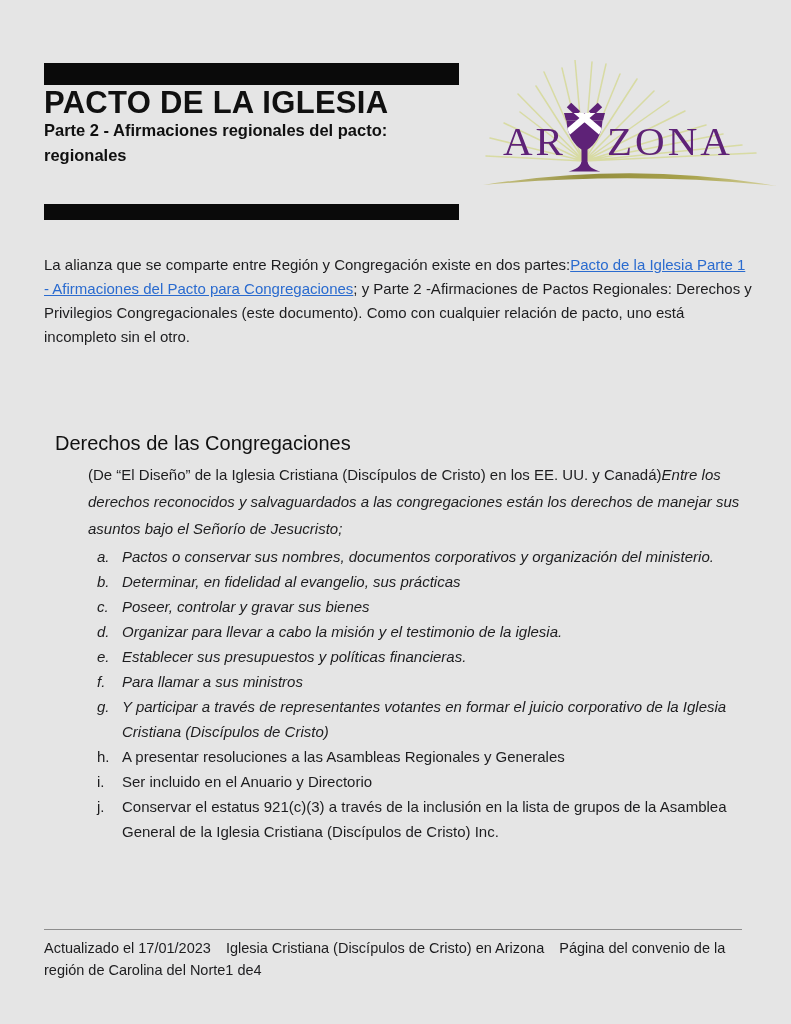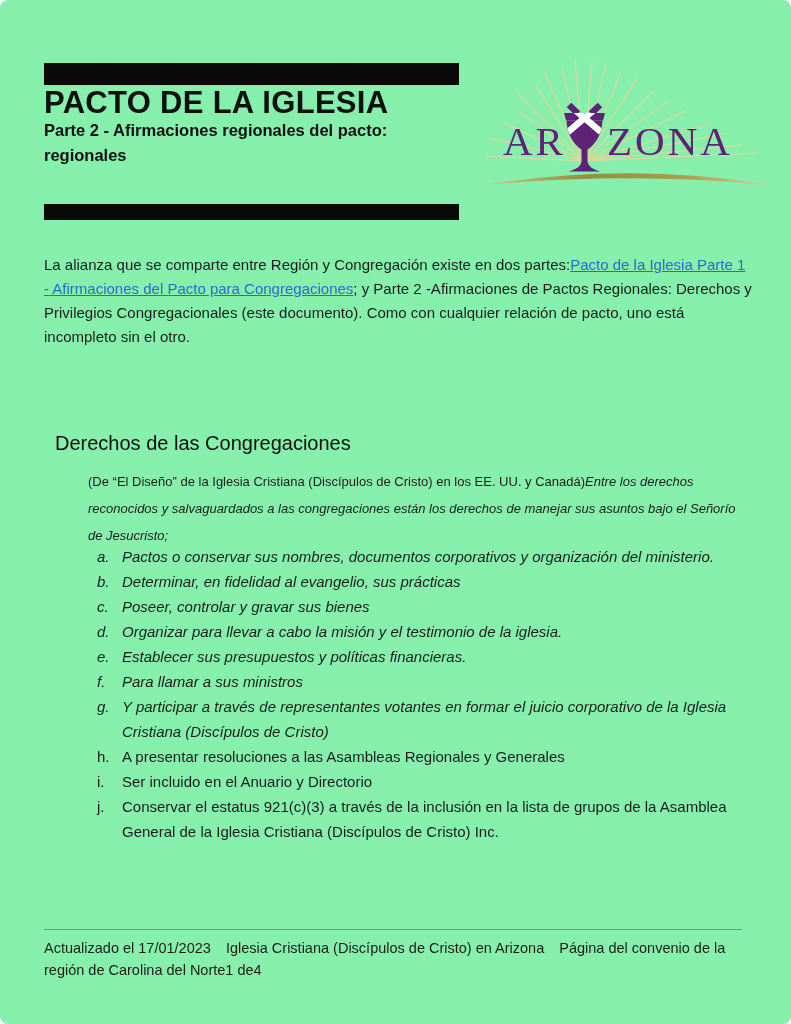--- a/index.html
+++ b/index.html
@@ -1,20 +1,19 @@
 <!DOCTYPE html>
 <html style="--logo-purple: #5e2277; --ray-green: #d6d99b; --swoosh-olive: #9a9440; --link-blue: #2a6bcf; --text-black: #1d1d1f; --bar-black: #0a0a0a;"><head>
 <meta charset="utf-8">
 <style>
   html,body { margin:0; padding:0; background:#ffffff; }
   .page {
-    position:relative; width:791px; height:1024px; background:#86efac;
+    position:relative; width:791px; height:1024px; background:#e5e5e5;
     font-family:"Liberation Sans", sans-serif; color:var(--text-black,#1d1d1f);
     overflow:hidden;
-    border-radius:8px;
   }
   .abs { position:absolute; }
 
   
   .bar { background:var(--bar-black,#0a0a0a); }
   .bar-top    { left:44px; top:63px;  width:415px; height:22px; }
   .bar-bottom { left:44px; top:204px; width:415px; height:16px; }
   .title {
     left:44px; top:85px; font-size:31px; font-weight:800; letter-spacing:.3px;
     color:#101010; white-space:nowrap;
@@ -31,21 +30,21 @@
     font-family:"Liberation Serif", serif; font-size:41px;
     fill:var(--logo-purple,#5e2277); letter-spacing:3px;
   }
 
   
   .intro { left:44px; top:253px; width:708px; font-size:15px; line-height:24px; }
   .intro a { color:var(--link-blue,#2a6bcf); text-decoration:underline; cursor:pointer; }
 
   
   .rights-heading { left:55px; top:432px; font-size:20px; font-weight:400; color:#101010; }
-  .rights-intro { left:88px; top:461px; width:660px; font-size:13px; line-height:27px;margin-top:7px; }
+  .rights-intro { left:88px; top:461px; width:660px; font-size:15px; line-height:27px; }
   .it { font-style:italic; }
 
   .rights-list { left:97px; top:544px; width:648px; font-size:15px; line-height:25px; }
   .li { display:flex; }
   .li .marker { width:25px; flex:none; }
   .li .text { flex:1; }
   .li.it { font-style:italic; }
 
   
   .footer-rule { left:44px; top:929px; width:698px; height:1px; background:#8d8d8d; }

